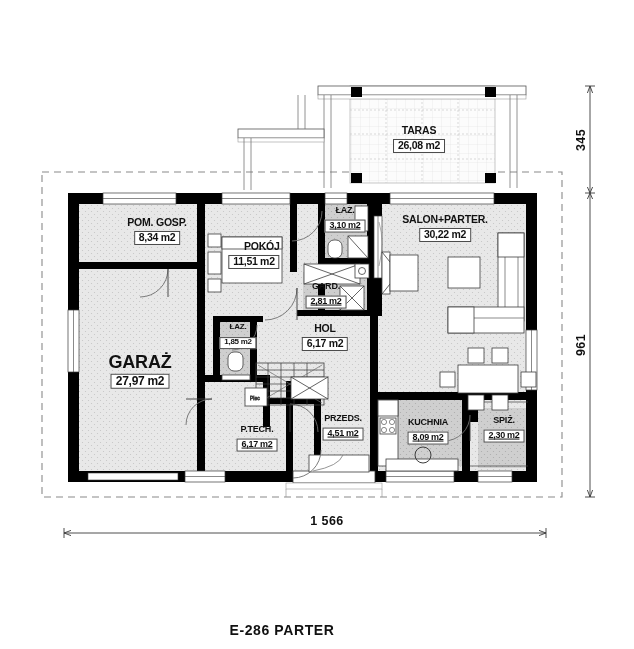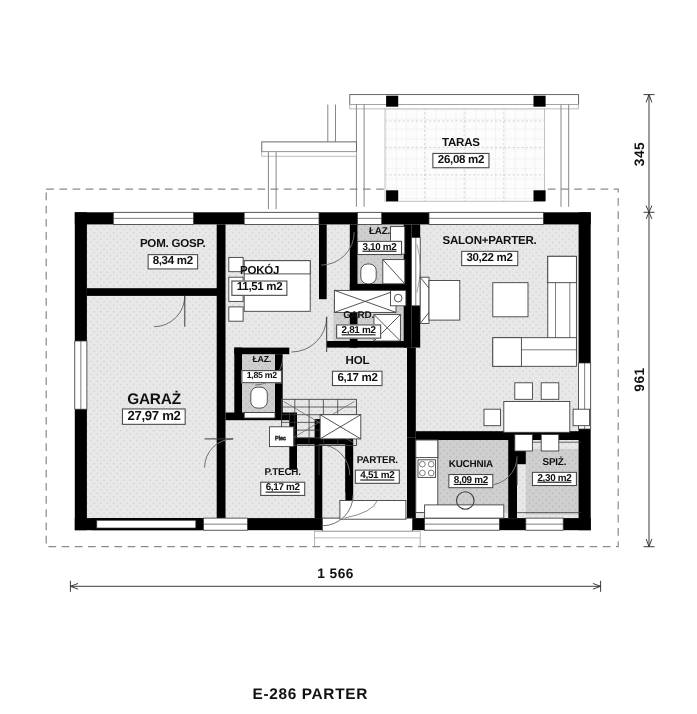--- a/index.html
+++ b/index.html
@@ -48,21 +48,21 @@
     display: inline-block;
     margin-top: 1px;
     padding: 0px 4px 1px 4px;
     border: 1px solid #4a4a4a;
     background: #ffffff;
     font-weight: bold;
     letter-spacing: -0.3px;
     color: #111111;
   }
   
-  .sz-lg .rl-name { font-size: 14px; }
+  .sz-lg .rl-name { font-size: 18px; }
   .sz-lg .rl-area { font-size: 12px; }
   .sz-md .rl-name { font-size: 10.5px; }
   .sz-md .rl-area { font-size: 10.5px; }
   .sz-sm .rl-name { font-size: 9px; }
   .sz-sm .rl-area { font-size: 9px; text-decoration: underline; }
   .sz-xs .rl-name { font-size: 8px; }
   .sz-xs .rl-area { font-size: 8px; }
 
   .dim-text {
     position: absolute;
@@ -72,20 +72,21 @@
     color: #111111;
     white-space: nowrap;
     pointer-events: none;
   }
   .dim-text.vertical {
     transform-origin: 50% 50%;
     transform: translate(-50%, -50%) rotate(-90deg);
   }
   .dim-text.horizontal {
     transform: translate(-50%, -50%);
+    margin-left: 22px;
   }
   #plan-title {
     position: absolute;
     left: 0;
     top: 622px;
     width: 564px;
     text-align: center;
     font-size: 14px;
     font-weight: bold;
     letter-spacing: 0.6px;
@@ -407,21 +408,21 @@
   </svg>
 
   <div class="room-label sz-md" style="left:157px; top:231px;">
     <span class="rl-name">POM. GOSP.</span>
     <span class="rl-area">8,34 m2</span>
   </div>
   <div class="room-label sz-lg" style="left:140px; top:371px;">
     <span class="rl-name">GARAŻ</span>
     <span class="rl-area">27,97 m2</span>
   </div>
-  <div class="room-label sz-md" style="left:236px; top:255px;">
+  <div class="room-label sz-md" style="left:254px; top:255px;text-align:right;">
     <span class="rl-name">POKÓJ</span>
     <span class="rl-area">11,51 m2</span>
   </div>
   <div class="room-label sz-sm" style="left:345px; top:219px;">
     <span class="rl-name">ŁAZ.</span>
     <span class="rl-area">3,10 m2</span>
   </div>
   <div class="room-label sz-sm" style="left:326px; top:295px;">
     <span class="rl-name">GARD.</span>
     <span class="rl-area">2,81 m2</span>
@@ -432,21 +433,21 @@
   </div>
   <div class="room-label sz-md" style="left:325px; top:337px;">
     <span class="rl-name">HOL</span>
     <span class="rl-area">6,17 m2</span>
   </div>
   <div class="room-label sz-sm" style="left:257px; top:438px;text-align:center;">
     <span class="rl-name">P.TECH.</span>
     <span class="rl-area">6,17 m2</span>
   </div>
   <div class="room-label sz-sm" style="left:343px; top:427px;">
-    <span class="rl-name">PARTER.</span>
+    <span class="rl-name">PRZEDS.</span>
     <span class="rl-area">4,51 m2</span>
   </div>
   <div class="room-label sz-sm" style="left:428px; top:431px;">
     <span class="rl-name">KUCHNIA</span>
     <span class="rl-area">8,09 m2</span>
   </div>
   <div class="room-label sz-sm" style="left:504px; top:429px;">
     <span class="rl-name">SPIŻ.</span>
     <span class="rl-area">2,30 m2</span>
   </div>

